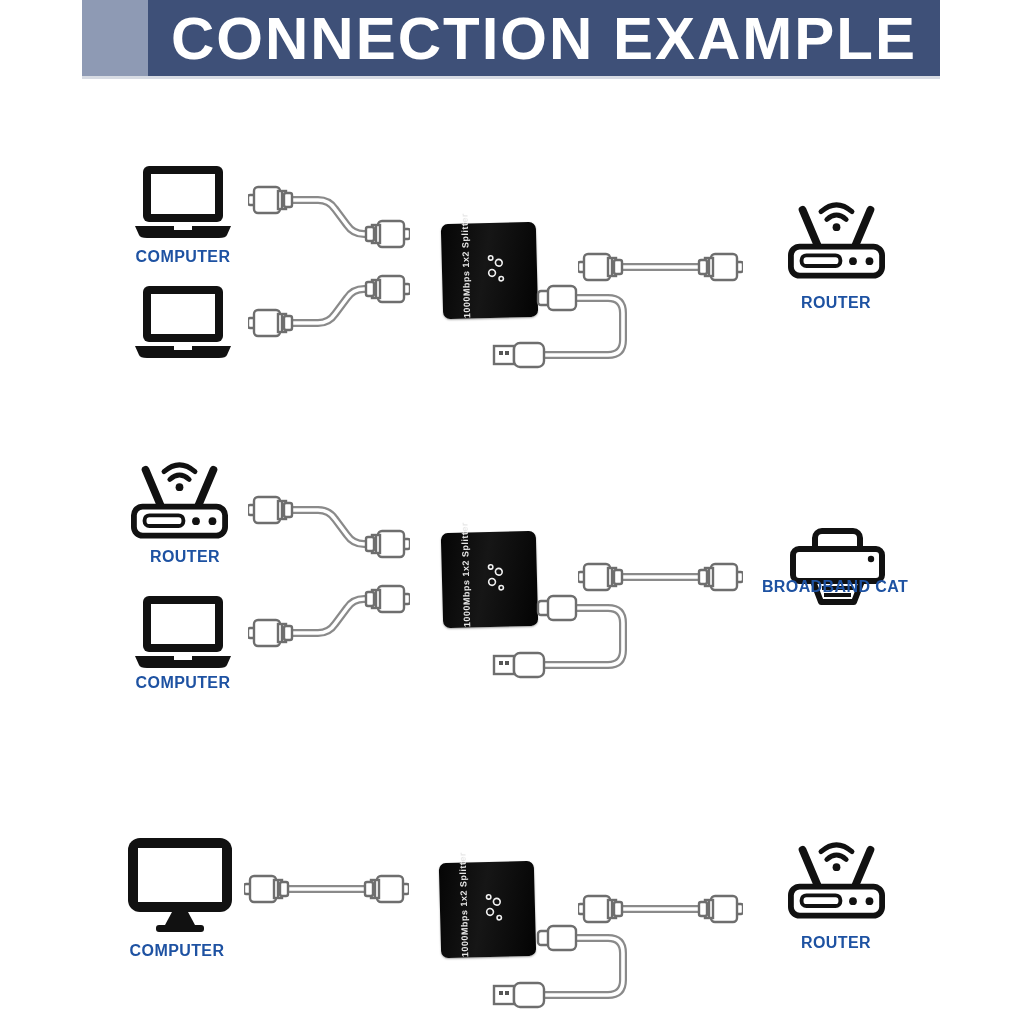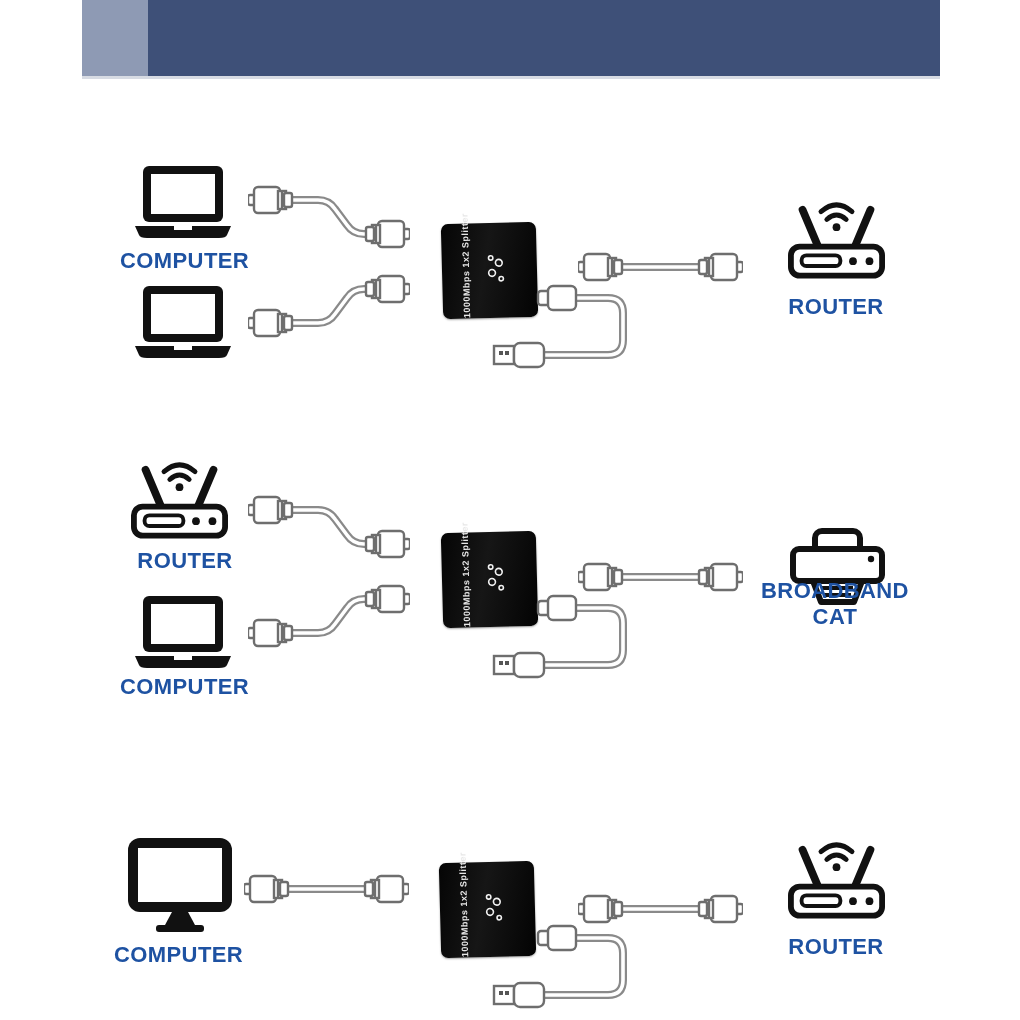--- a/index.html
+++ b/index.html
@@ -7,21 +7,21 @@
         font-family:"Liberation Sans","DejaVu Sans",sans-serif;}
   
   .header{position:absolute;left:82px;top:0;width:858px;height:76px;background:#3e5078;
           display:flex;align-items:center;border-bottom:3px solid #d7dbe3;}
   .header-accent{width:66px;height:100%;background:#8e9ab4;flex:0 0 auto;}
   .header-title{flex:1;text-align:center;color:#ffffff;font-weight:700;font-size:60px;
                 letter-spacing:2px;white-space:nowrap;line-height:73px;
                 font-family:"Liberation Sans","DejaVu Sans",sans-serif;}
   
   .abs{position:absolute;}
-  .dev-label{position:absolute;color:#1e52a2;font-weight:700;font-size:22px;
+  .dev-label{position:absolute;color:#1e52a2;font-weight:700;font-size:16px;
              letter-spacing:.4px;text-align:center;}
   .flip-y{transform:scaleY(-1);}
   
   .splitter{position:absolute;width:95px;height:95px;border-radius:7px;
             background:linear-gradient(100deg,#050505 0%,#161616 45%,#030303 100%);
             box-shadow:0 1px 2px rgba(0,0,0,.35);transform:rotate(-1.5deg);}
   .splitter-text{position:absolute;left:24px;top:47px;width:95px;text-align:center;
                  transform:translate(-50%,-50%) rotate(-90deg);font-size:9px;color:#e8e8e8;
                  letter-spacing:.5px;white-space:nowrap;font-weight:700;}
   .splitter-ports{position:absolute;left:44px;top:30px;}
@@ -110,20 +110,21 @@
         <circle cx="5" cy="5" r="2.2"></circle>
         <circle cx="13" cy="10" r="3.4"></circle>
         <circle cx="6" cy="20" r="3.4"></circle>
         <circle cx="15" cy="26" r="2.2"></circle>
       </g>
     </defs>
   </svg>
 
   <div class="header">
     <div class="header-accent"></div>
+    <div class="header-title">CONNECTION EXAMPLE</div>
   </div>
 
   <svg class="abs" style="left:133px;top:166px" width="100" height="72" viewBox="0 0 100 72">
       <use href="#laptop"></use>
     </svg>
   <div class="dev-label" style="left:120px;top:248px;width:126px">COMPUTER</div>
   <svg class="abs" style="left:133px;top:286px" width="100" height="72" viewBox="0 0 100 72">
       <use href="#laptop"></use>
     </svg>
 

